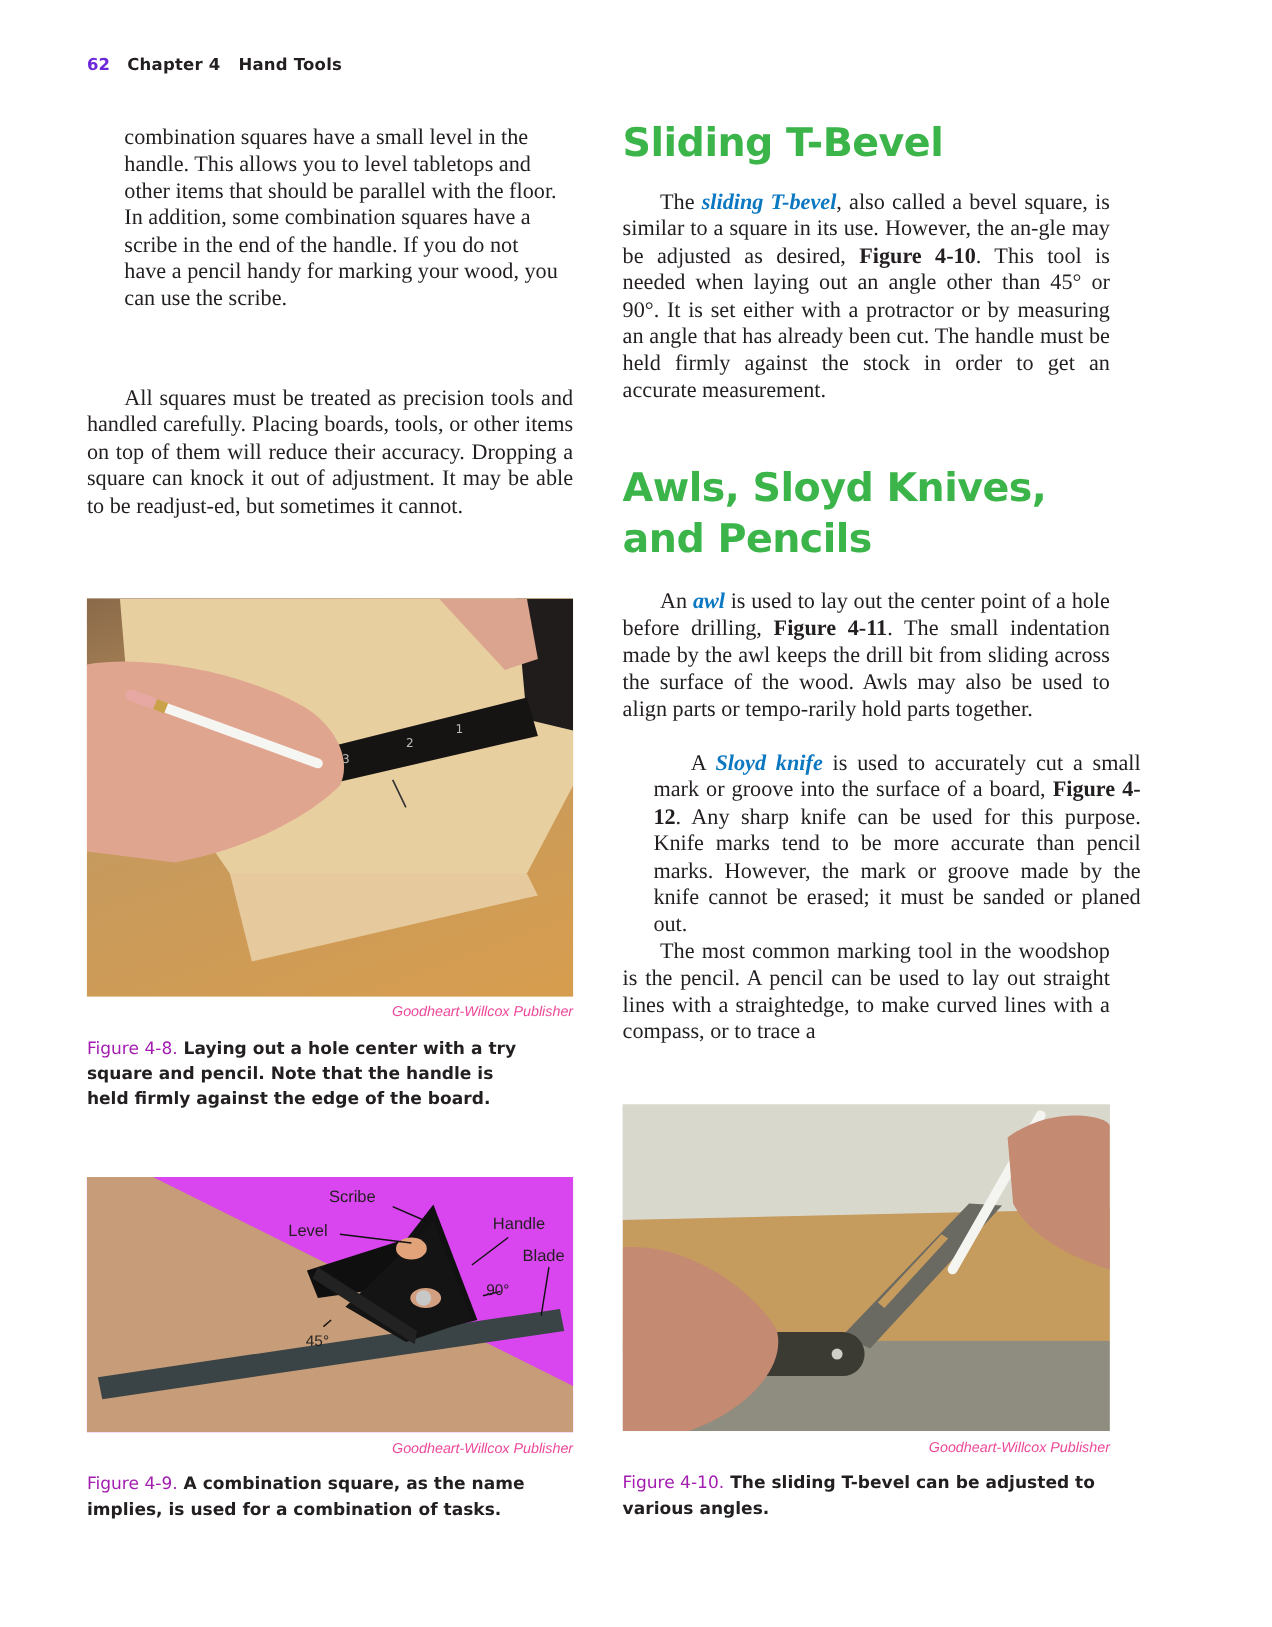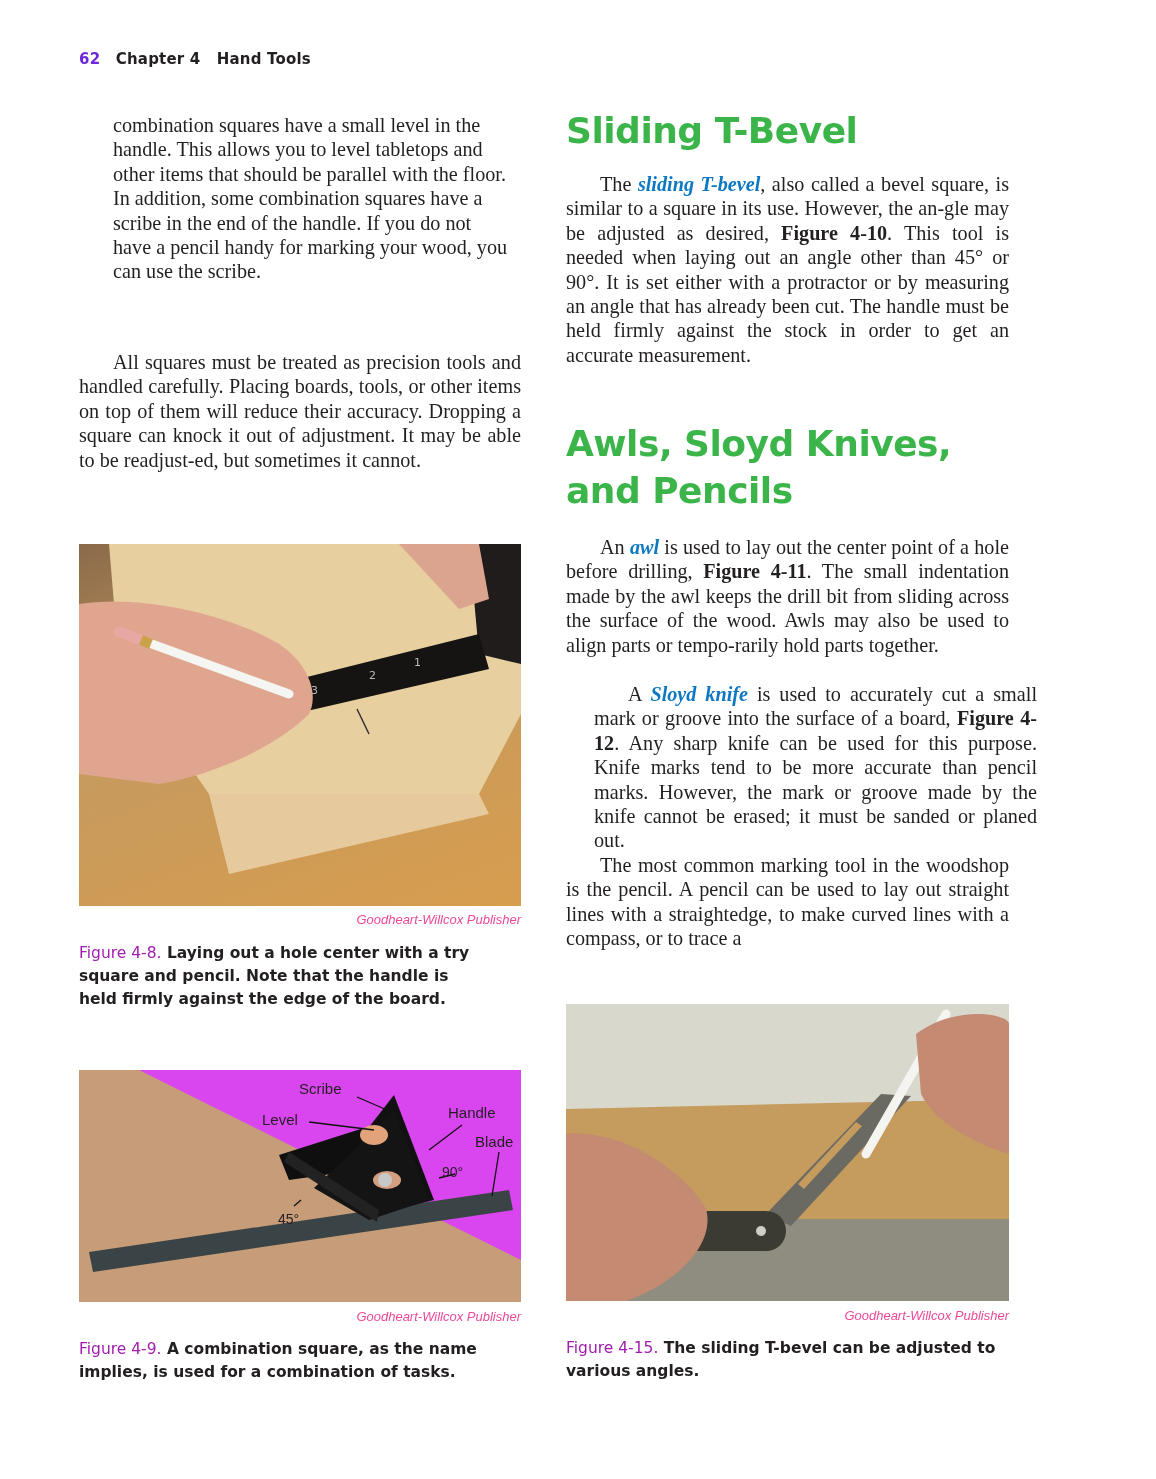--- a/index.html
+++ b/index.html
@@ -112,15 +112,15 @@
     <polygon points="232,180 290,118 296,122 238,185" fill="#c69b5e"></polygon>
     <rect x="90" y="207" width="130" height="40" rx="20" fill="#3b3a33"></rect>
     <circle cx="195" cy="227" r="5" fill="#cfcfc7"></circle>
     <path d="M0,130 C60,125 120,170 140,205 C150,240 110,280 60,297 L0,297 Z" fill="#c48a72"></path>
     <line x1="300" y1="150" x2="380" y2="10" stroke="#f4f4f0" stroke-width="9" stroke-linecap="round"></line>
     <path d="M350,30 C390,0 443,10 443,20 L443,150 C410,140 370,120 355,90 Z" fill="#c48a72"></path>
   </svg>
 </div>
 <div class="abs credit" style="left:566px; top:1308px; width:443px;">Goodheart-Willcox Publisher</div>
 <div class="abs caption" style="left:566px; top:1337px; width:430px;">
-  <span class="fig">Figure 4-15.</span>
+  <span class="fig">Figure 4-10.</span>
   <span>The sliding T-bevel can be adjusted to various angles.</span>
 </div>
 
 </body></html>

